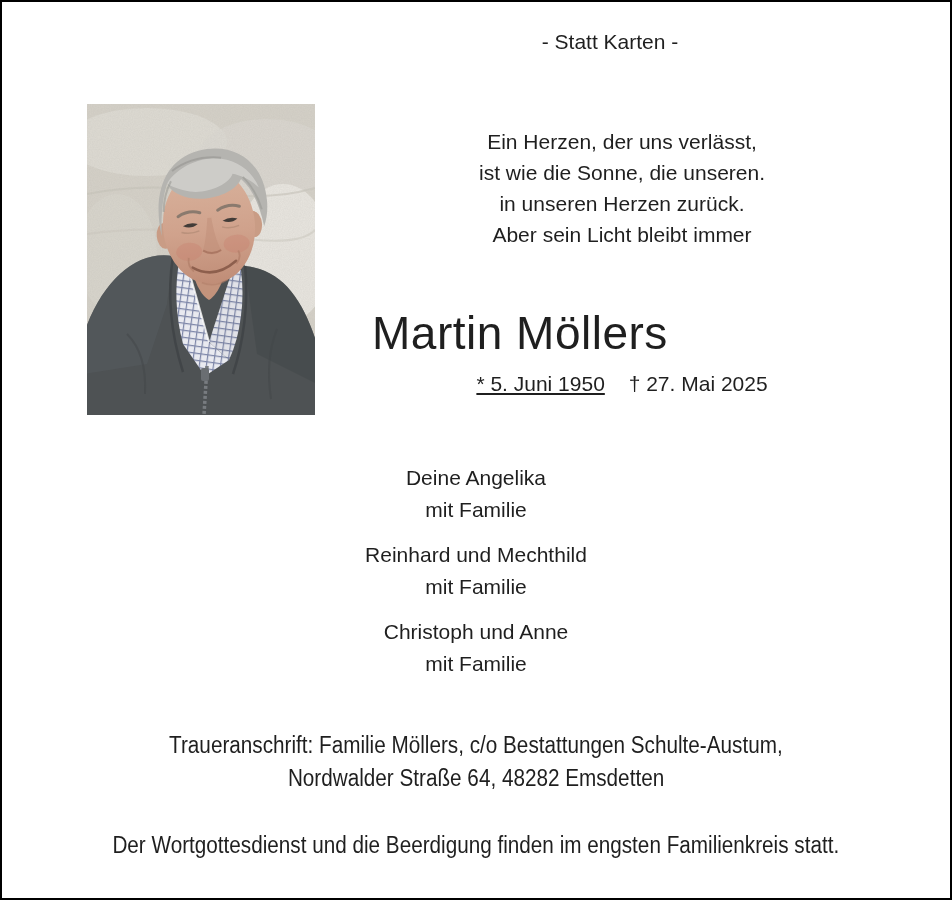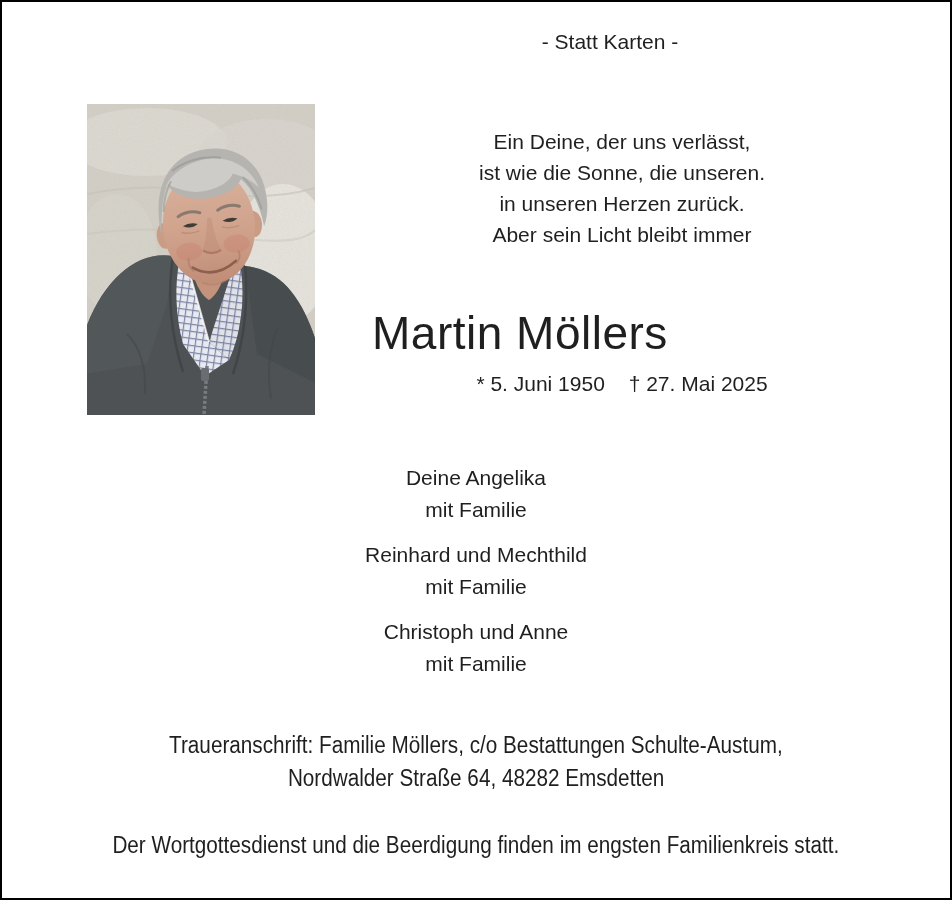--- a/index.html
+++ b/index.html
@@ -27,21 +27,21 @@
   }
   .name{
     position:absolute;top:305px;left:370px;width:500px;
     text-align:left;font-size:46px;line-height:52px;
     letter-spacing:0.5px;
   }
   .dates{
     position:absolute;top:368px;left:420px;width:400px;
     text-align:center;font-size:21px;line-height:28px;
   }
-  .dates .birth{margin-right:9px;}
+  .dates .birth{margin-right:9px;text-decoration:underline;}
   .dates .death{margin-left:9px;}
   .mourners{
     position:absolute;top:460px;left:0;right:0;
     text-align:center;font-size:21px;line-height:32px;
   }
   .mourner-group{margin-bottom:13px;}
   .address{
     position:absolute;top:727px;left:0;right:0;
     text-align:center;font-size:23px;line-height:33px;
   }
@@ -145,21 +145,21 @@
       </g>
 
       <g>
         <path d="M120 262 L 117 311" stroke="#787c80" stroke-width="3.5" stroke-dasharray="3 2"></path>
         <rect x="114" y="264" width="8" height="13" rx="2" fill="#6a6e72"></rect>
       </g>
     </svg>
   </div>
 
   <div class="poem">
-    <div>Ein Deine, der uns verlässt,</div>
+    <div>Ein Herzen, der uns verlässt,</div>
     <div>ist wie die Sonne, die unseren.</div>
     <div>in unseren Herzen zurück.</div>
     <div>Aber sein Licht bleibt immer</div>
   </div>
 
   <div class="name">Martin Möllers</div>
 
   <div class="dates">
     <span class="birth">* 5. Juni 1950</span>
     <span class="death">† 27. Mai 2025</span>

